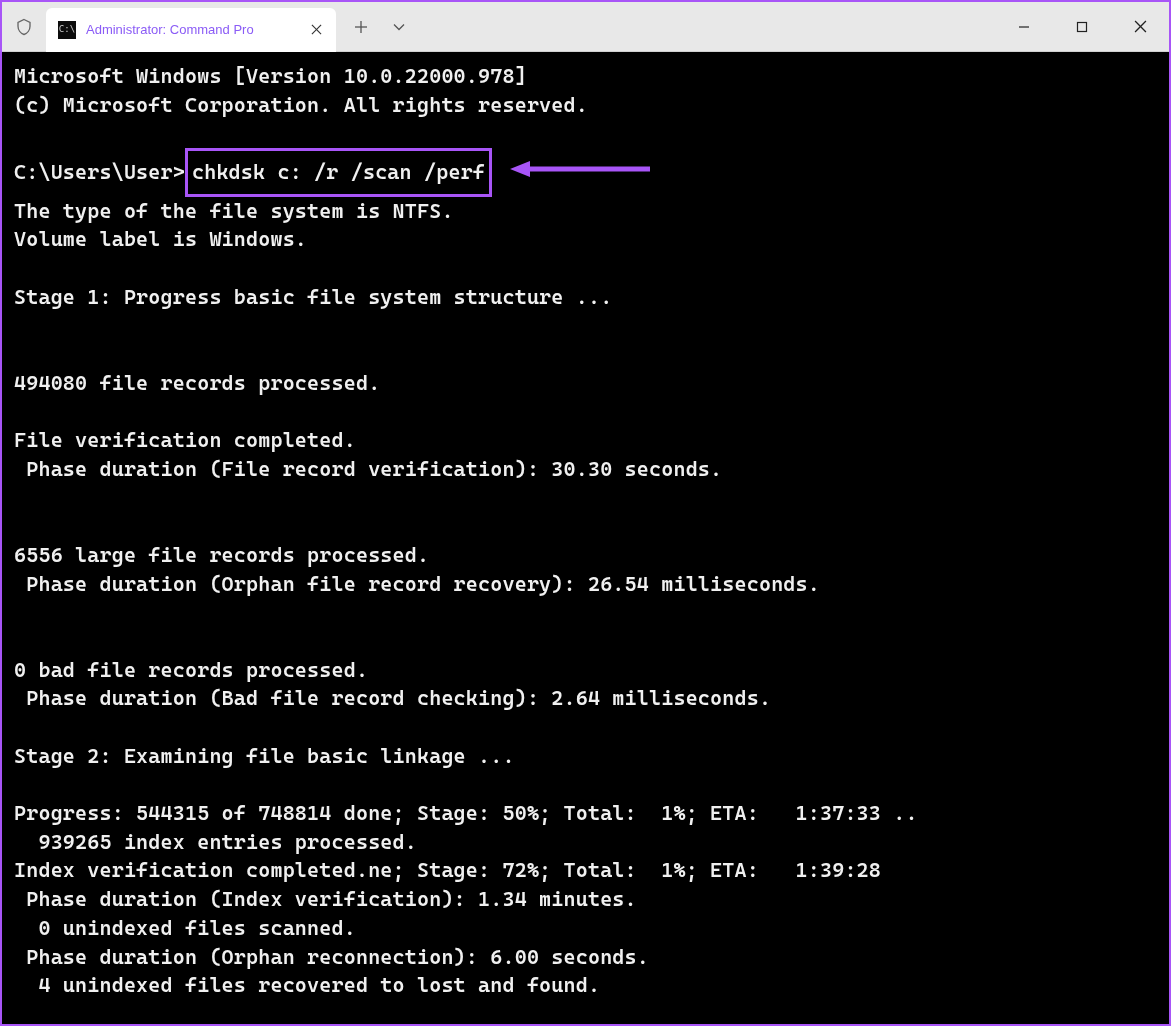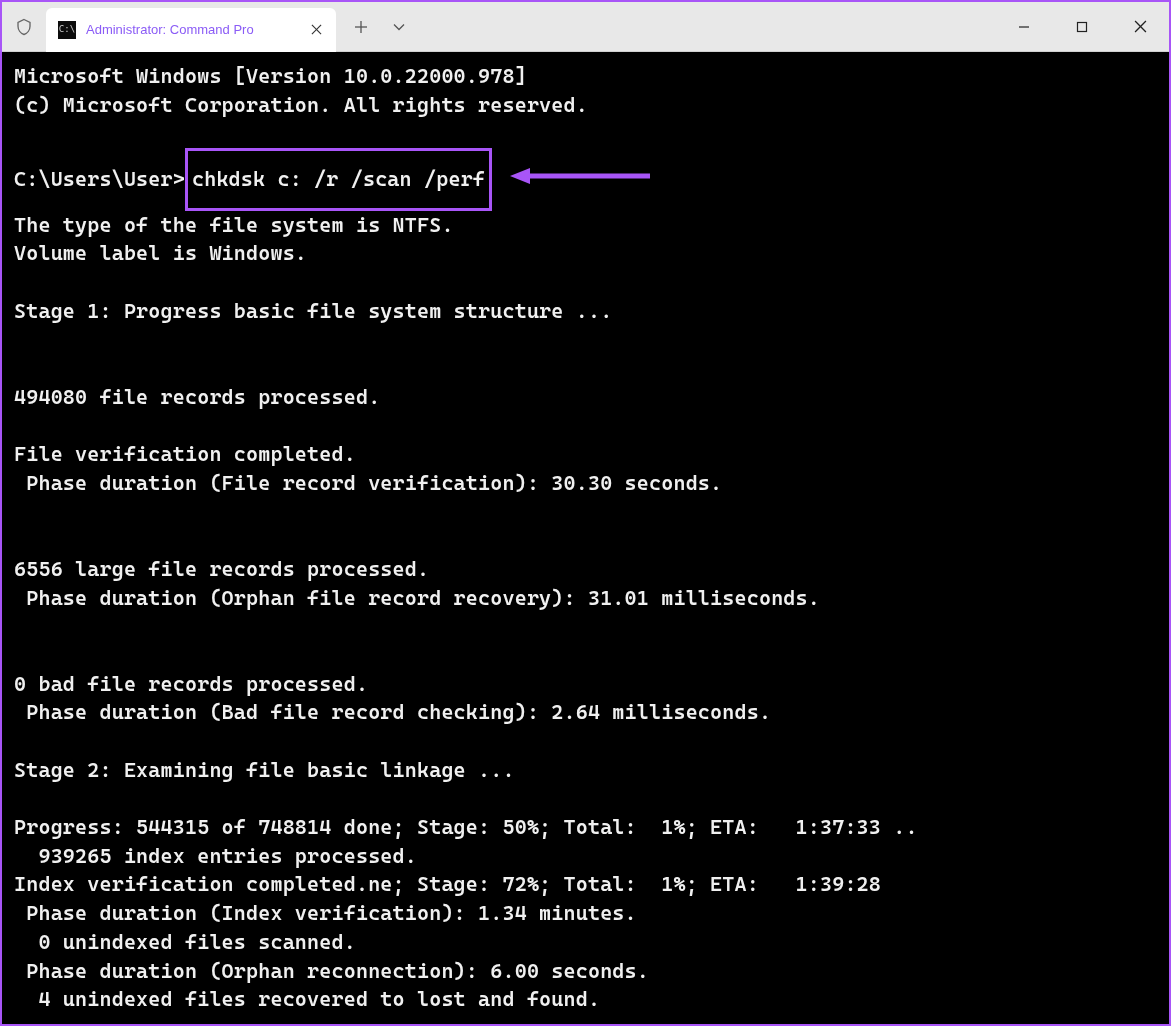--- a/index.html
+++ b/index.html
@@ -100,21 +100,21 @@
       font-weight: 600;
       line-height: 1.40;
       padding: 10px 12px;
       white-space: pre;
       height: calc(100% - 50px);
       overflow: hidden;
       letter-spacing: 0.2px;
     }
     .highlight-box {
       border: 3px solid #a855f7;
-      padding: 16px 4px;
+      padding: 9px 4px;
       display: inline-block;
       line-height: 1.2;
     }
     .arrow-annot {
       display: inline-block;
       vertical-align: middle;
       margin-left: 18px;
       position: relative;
       top: -1px;
     }
@@ -184,21 +184,21 @@
 <span>Stage 1: Progress basic file system structure ...</span>
 
 
 <span>494080 file records processed.</span>
 
 <span>File verification completed.</span>
 <span> Phase duration (File record verification): 30.30 seconds.</span>
 
 
 <span>6556 large file records processed.</span>
-<span> Phase duration (Orphan file record recovery): 31.01 milliseconds.</span>
+<span> Phase duration (Orphan file record recovery): 26.54 milliseconds.</span>
 
 
 <span>0 bad file records processed.</span>
 <span> Phase duration (Bad file record checking): 2.64 milliseconds.</span>
 
 <span>Stage 2: Examining file basic linkage ...</span>
 
 <span>Progress: 544315 of 748814 done; Stage: 50%; Total:  1%; ETA:   1:37:33 ..</span>
 <span>  939265 index entries processed.</span>
 <span>Index verification completed.ne; Stage: 72%; Total:  1%; ETA:   1:39:28</span>

